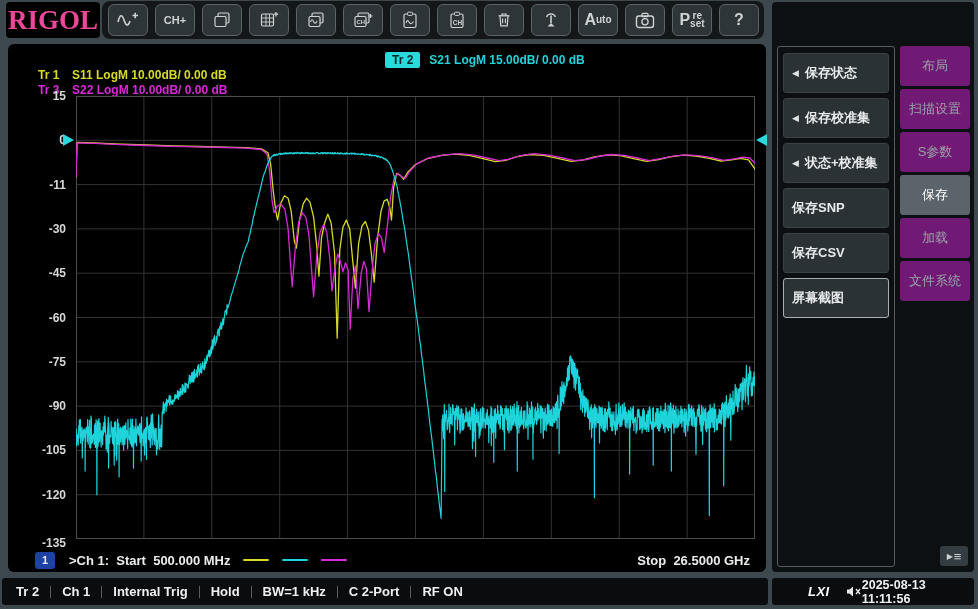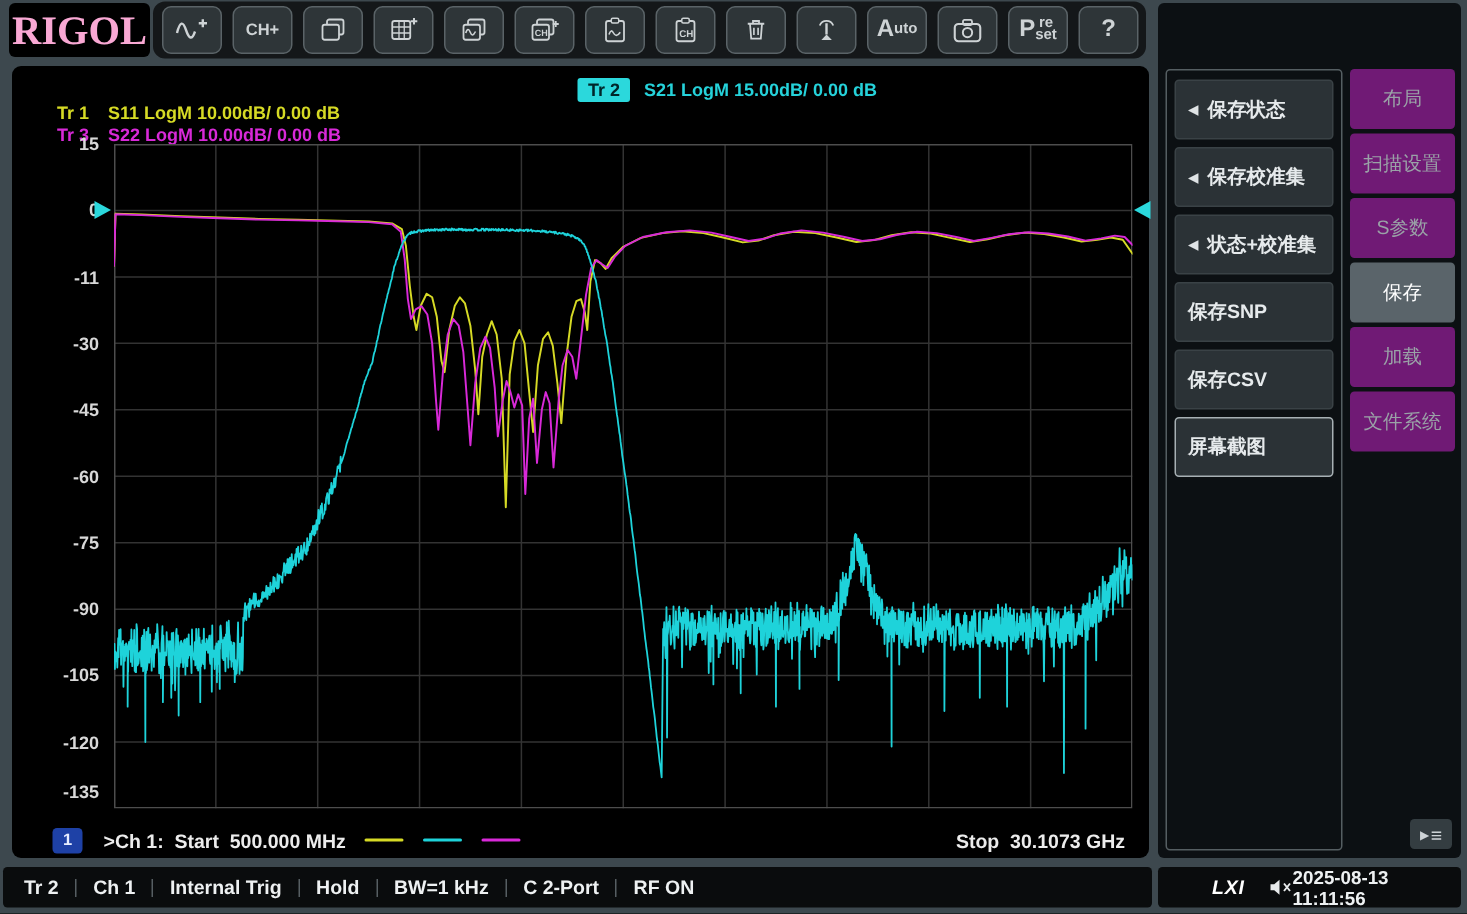--- a/index.html
+++ b/index.html
@@ -2,21 +2,21 @@
 <html><head>
 <meta charset="utf-8">
 <style>
   html,body{margin:0;padding:0;background:#1b2023;}
   #app{position:relative;width:978px;height:609px;background:#3d484e;
        font-family:"Liberation Sans","DejaVu Sans",sans-serif;overflow:hidden;}
 
   
   .logo{position:absolute;left:6px;top:2px;width:94px;height:36px;background:#000;
         border-radius:4px;display:flex;align-items:center;justify-content:center;}
-  .logo span{color:#f9a8d4;font-family:"Liberation Serif","DejaVu Serif",serif;
+  .logo span{color:#ec4899;font-family:"Liberation Serif","DejaVu Serif",serif;
         font-weight:bold;font-size:27px;letter-spacing:0;}
   .toolbar-strip{position:absolute;left:102px;top:1px;width:662px;height:38px;background:#141719;
         border-radius:8px;display:flex;align-items:center;padding:0 6px;box-sizing:border-box;gap:7px;}
   .tb-btn{width:40px;height:32px;background:#2e3538;border:1px solid #5a6367;border-radius:6px;
         display:flex;align-items:center;justify-content:center;color:#ced3d5;flex:0 0 auto;box-sizing:border-box;}
   .tb-btn .glyph{font-size:11px;font-weight:bold;color:#ced3d5;white-space:nowrap;}
   .tb-btn .big{font-size:16px;font-weight:bold;}
   .tb-btn .small{font-size:10px;font-weight:bold;line-height:8px;text-align:center;}
   .tb-btn.gap{margin-left:auto;}
   .tb-btn svg{display:block;}
@@ -202,41 +202,41 @@
         <div class="ylab" style="top: 45px;">15</div>
         <div class="ylab" style="top: 89.3px;">0</div>
         <div class="ylab" style="top: 133.6px;">-11</div>
         <div class="ylab" style="top: 177.9px;">-30</div>
         <div class="ylab" style="top: 222.2px;">-45</div>
         <div class="ylab" style="top: 266.5px;">-60</div>
         <div class="ylab" style="top: 310.8px;">-75</div>
         <div class="ylab" style="top: 355.1px;">-90</div>
         <div class="ylab" style="top: 399.4px;">-105</div>
         <div class="ylab" style="top: 443.7px;">-120</div>
-        <div class="ylab" style="top: 477px;">-135</div>
+        <div class="ylab" style="top: 492px;">-135</div>
       </div>
     <svg id="plot" width="679" height="443">
         <path d="M67.9 0V443M135.8 0V443M203.7 0V443M271.6 0V443M339.5 0V443M407.4 0V443M475.3 0V443M543.2 0V443M611.1 0V443M0 44.3H679M0 88.6H679M0 132.9H679M0 177.2H679M0 221.5H679M0 265.8H679M0 310.1H679M0 354.4H679M0 398.7H679" stroke="#333333" stroke-width="1" fill="none"></path>
         <rect x="0.5" y="0.5" width="678" height="442" stroke="#4d4d4d" fill="none" stroke-width="1"></rect>
         <polyline points="0.0,81.2 1.0,46.4 18.3,47.0 44.4,48.1 70.5,49.0 96.6,49.9 122.7,50.5 148.9,51.1 169.8,51.7 185.4,52.9 191.9,56.7 194.6,67.9 197.2,94.5 199.8,115.2 201.6,124.0 204.5,107.8 208.4,99.8 212.1,102.2 215.2,115.2 218.3,144.7 220.4,152.1 223.5,124.0 227.2,107.8 230.6,102.2 234.0,106.3 237.6,121.1 240.8,150.6 242.9,180.2 245.5,141.8 248.6,127.0 251.8,118.1 255.1,127.0 258.5,156.5 261.2,242.2 263.8,153.6 266.9,131.4 270.3,124.0 273.7,132.9 276.8,165.4 279.4,192.0 282.6,147.7 286.0,129.9 289.4,125.5 292.5,134.4 295.6,159.5 298.2,186.1 301.6,141.8 305.0,115.2 308.2,104.8 311.3,103.4 313.9,112.2 315.5,124.0 317.6,91.6 320.7,77.4 324.4,79.4 327.7,83.3 331.7,76.2 339.5,68.5 351.3,62.6 365.6,59.4 378.7,58.2 393.0,59.4 406.1,62.3 419.2,65.6 429.6,64.4 440.0,60.8 453.1,58.5 467.5,59.4 481.8,62.3 494.9,65.3 506.6,64.1 518.4,60.8 531.4,58.8 544.5,59.7 557.6,62.6 570.6,65.3 582.4,63.5 594.1,60.8 607.2,59.1 620.2,60.0 633.3,62.3 645.0,65.0 655.5,63.8 664.6,62.3 672.5,63.8 679.0,73.2" fill="none" stroke="#d6da25" stroke-width="1.3" stroke-linejoin="round" stroke-linecap="round"></polyline>
         <polyline points="0.0,81.2 1.0,46.8 18.3,47.4 44.4,48.6 70.5,49.5 96.6,50.4 122.7,50.9 148.9,51.5 169.8,52.1 185.4,53.5 191.2,58.5 193.8,76.8 195.9,103.4 198.0,116.7 201.1,110.2 205.0,108.1 208.9,113.7 212.1,132.9 214.7,171.3 216.2,190.5 219.4,150.6 222.5,127.0 226.2,116.7 229.8,121.1 232.9,138.8 235.6,174.2 237.6,200.8 240.8,159.5 244.2,135.9 247.6,128.5 250.7,135.9 253.8,162.4 255.9,194.9 259.1,171.3 261.7,158.0 264.3,165.4 266.9,175.7 269.5,166.9 272.1,174.2 274.2,233.3 276.8,183.1 279.4,169.8 282.0,212.6 285.2,177.2 287.8,165.4 290.4,172.8 293.0,215.6 296.4,171.3 299.0,147.7 302.4,137.3 305.5,141.8 308.2,156.5 311.3,129.9 314.7,100.4 318.1,82.7 321.7,77.4 325.1,80.0 329.1,82.7 333.8,75.3 340.8,67.9 352.6,62.0 368.2,58.8 383.9,57.6 398.3,59.1 411.3,62.0 423.1,64.7 433.5,63.2 444.0,59.7 458.3,57.6 472.7,59.1 487.1,62.0 498.8,64.7 510.6,63.5 522.3,60.5 535.4,58.5 548.4,59.4 561.5,62.0 573.2,64.7 585.0,62.6 596.7,60.2 609.8,58.8 622.9,59.7 635.9,61.7 647.7,64.4 658.1,62.9 667.2,61.1 673.8,62.0 679.0,67.3" fill="none" stroke="#d829d8" stroke-width="1.3" stroke-linejoin="round" stroke-linecap="round"></polyline>
         <polyline points="0.0,336.3 0.3,333.2 0.6,350.0 0.9,338.2 1.3,339.4 1.6,344.9 1.9,339.6 2.2,349.0 2.5,339.8 2.8,329.4 3.1,342.1 3.4,323.9 3.8,329.9 4.1,333.8 4.4,323.5 4.7,347.2 5.0,336.8 5.3,336.6 5.6,333.6 6.0,331.2 6.3,361.9 6.6,339.6 6.9,335.2 7.2,344.5 7.5,333.8 7.8,341.6 8.1,332.9 8.5,334.1 8.8,336.4 8.9,336.7 9.1,342.5 9.1,375.1 9.3,336.7 9.4,351.8 9.7,336.4 10.0,331.9 10.3,333.4 10.7,337.0 11.0,330.5 11.3,345.3 11.6,323.6 11.9,341.2 12.2,348.1 12.5,336.9 12.8,330.8 13.2,335.1 13.5,324.0 13.8,351.3 14.1,334.2 14.4,352.1 14.7,352.1 15.0,320.1 15.4,323.4 15.7,347.5 16.0,339.8 16.3,346.5 16.6,343.4 16.9,339.1 17.2,341.9 17.5,338.1 17.9,342.6 18.2,348.3 18.5,329.1 18.8,347.0 19.1,327.7 19.4,351.5 19.7,347.4 20.1,323.7 20.4,333.9 20.7,336.7 20.7,340.9 20.9,398.7 21.0,343.6 21.1,336.7 21.3,352.6 21.6,325.2 21.9,350.7 22.3,346.8 22.6,325.3 22.9,322.6 23.2,338.1 23.5,345.8 23.8,335.0 24.1,327.0 24.4,341.7 24.8,339.5 25.1,351.1 25.4,338.3 25.7,334.5 26.0,336.5 26.3,337.4 26.6,348.6 27.0,330.9 27.3,339.2 27.6,333.0 27.9,326.4 28.2,332.0 28.5,335.9 28.8,320.1 29.1,325.3 29.5,334.1 29.8,338.1 30.1,352.9 30.4,347.8 30.7,339.5 31.0,345.2 31.3,356.1 31.7,332.7 32.0,328.8 32.3,321.5 32.4,336.7 32.6,335.3 32.6,372.1 32.9,336.7 32.9,327.6 33.2,338.7 33.5,347.4 33.8,341.2 34.2,339.0 34.5,339.9 34.8,341.0 35.1,325.4 35.4,334.4 35.7,334.7 36.0,331.5 36.4,344.2 36.7,347.5 37.0,344.8 37.3,331.5 37.6,349.0 37.9,338.3 38.2,369.2 38.5,326.1 38.9,359.7 39.2,327.2 39.5,325.8 39.8,332.6 40.1,340.4 40.4,339.5 40.7,364.2 41.1,349.3 41.4,325.7 41.7,323.2 42.0,342.7 42.3,348.2 42.6,327.6 42.9,336.7 42.9,339.9 43.1,381.0 43.2,348.7 43.3,336.7 43.6,348.4 43.9,337.6 44.2,332.1 44.5,345.8 44.8,331.2 45.1,333.0 45.4,332.8 45.8,342.3 46.1,348.8 46.4,343.8 46.7,331.0 47.0,339.8 47.3,330.2 47.6,353.8 47.9,332.0 48.3,336.9 48.6,329.6 48.9,348.2 49.2,333.2 49.5,342.6 49.8,326.9 50.1,341.0 50.5,337.4 50.8,334.7 51.1,338.1 51.4,345.3 51.7,352.7 52.0,323.6 52.3,338.5 52.6,340.0 53.0,341.1 53.3,343.8 53.6,342.3 53.9,332.1 54.2,347.6 54.5,346.3 54.8,323.2 55.2,333.0 55.5,349.6 55.8,343.2 56.1,351.0 56.4,323.2 56.7,349.1 57.0,329.0 57.2,336.7 57.3,332.7 57.5,372.1 57.7,336.7 57.7,333.8 58.0,348.3 58.3,343.8 58.6,339.0 58.9,330.9 59.2,344.7 59.5,346.7 59.9,323.1 60.2,340.8 60.5,349.7 60.8,335.2 61.1,332.9 61.4,337.5 61.7,329.9 62.1,332.9 62.4,332.7 62.7,339.2 63.0,331.4 63.3,329.9 63.6,327.8 63.9,344.2 64.2,346.6 64.6,343.4 64.9,327.4 65.2,365.1 65.5,320.9 65.8,342.1 66.1,337.5 66.4,338.2 66.8,337.8 67.1,350.0 67.4,343.4 67.7,334.8 68.0,346.6 68.3,333.0 68.6,358.9 68.9,333.6 69.3,346.5 69.6,331.5 69.9,331.8 70.2,352.2 70.3,336.7 70.5,363.3 70.5,334.4 70.7,336.7 70.8,321.9 71.1,321.0 71.5,327.6 71.8,332.2 72.1,331.1 72.4,342.9 72.7,330.7 73.0,344.0 73.3,333.0 73.6,328.9 74.0,341.4 74.3,351.5 74.6,326.9 74.9,339.0 75.2,318.8 75.5,341.7 75.8,332.2 76.2,349.1 76.5,317.8 76.8,326.5 77.1,327.9 77.4,332.9 77.7,343.8 78.0,331.9 78.3,348.5 78.7,334.4 79.0,335.4 79.3,344.9 79.6,332.5 79.9,350.1 80.2,332.7 80.5,358.8 80.9,344.0 81.2,353.7 81.5,352.0 81.8,352.9 82.1,347.0 82.4,330.4 82.7,318.9 83.0,339.2 83.4,342.8 83.7,353.3 84.0,333.1 84.3,338.1 84.6,350.4 84.9,334.0 85.2,329.0 85.6,351.0 85.9,342.2 86.2,315.8 86.6,318.2 87.0,311.2 87.4,306.1 87.8,316.0 88.2,317.4 88.5,308.2 88.9,308.5 89.3,309.2 89.7,306.5 90.1,315.3 90.5,303.2 90.9,310.6 91.3,307.8 91.7,304.3 92.1,305.2 92.5,306.4 92.9,302.5 93.3,299.6 93.7,309.0 94.1,307.8 94.5,299.8 94.9,305.9 95.2,305.0 95.6,307.1 96.0,308.1 96.4,304.2 96.8,308.3 97.2,305.1 97.6,304.4 98.0,303.6 98.4,305.2 98.8,299.2 99.2,298.6 99.6,302.6 100.0,299.0 100.4,301.0 100.8,301.9 101.2,299.5 101.6,294.6 101.9,301.7 102.3,303.3 102.7,295.7 103.1,296.1 103.5,300.4 103.9,300.7 104.3,292.4 104.7,296.4 105.1,298.9 105.5,295.5 105.9,294.7 106.3,288.6 106.7,298.4 107.1,289.3 107.5,293.4 107.9,295.1 108.3,292.1 108.6,296.3 109.0,286.8 109.4,296.2 109.8,295.4 110.2,287.6 110.6,288.1 111.0,288.5 111.4,288.5 111.8,291.1 112.2,292.5 112.6,285.7 113.0,284.9 113.4,279.4 113.8,281.5 114.2,287.6 114.6,282.6 115.0,279.7 115.4,285.8 115.7,276.7 116.1,286.0 116.5,276.8 116.9,285.9 117.3,275.7 117.7,286.0 118.1,283.1 118.5,273.4 118.9,282.4 119.3,278.7 119.7,280.7 120.1,277.5 120.5,278.6 120.9,273.6 121.3,281.2 121.7,270.0 122.1,275.0 122.4,269.8 122.8,268.5 123.2,279.2 123.6,274.0 124.0,273.0 124.4,276.5 124.8,267.7 125.2,275.0 125.6,277.2 126.0,272.8 126.4,269.3 126.8,265.8 127.2,269.5 127.6,272.9 128.0,272.0 128.4,273.8 128.8,262.8 129.2,271.2 129.5,265.3 129.9,265.9 130.3,267.5 130.7,259.8 131.1,265.0 131.5,262.9 131.9,258.1 132.3,260.0 132.7,254.6 133.1,258.9 133.5,260.9 133.9,254.2 134.3,259.7 134.7,254.2 135.1,250.7 135.5,257.1 135.9,251.5 136.3,243.9 136.7,253.1 137.1,252.0 137.5,245.2 137.9,241.3 138.3,245.8 138.6,239.6 139.0,249.7 139.4,247.4 139.8,247.0 140.2,246.5 140.6,240.3 141.0,243.9 141.4,236.3 141.8,234.9 142.2,232.8 142.6,235.3 143.0,239.9 143.3,239.8 143.7,230.3 144.1,232.9 144.5,232.1 144.9,226.0 145.3,233.3 145.7,232.5 146.1,228.7 146.4,226.8 146.8,222.9 147.2,228.9 147.6,227.9 148.0,222.3 148.4,221.1 148.8,217.5 149.1,214.9 149.5,216.1 149.9,215.5 150.3,213.6 150.7,218.6 151.1,208.5 151.5,212.6 151.5,212.5 151.9,211.5 152.3,210.5 152.7,209.2 153.1,207.9 153.5,206.6 153.9,205.1 154.3,203.3 154.7,201.6 155.1,199.8 155.5,198.8 155.9,197.3 156.3,196.6 156.7,195.4 157.1,193.5 157.5,192.4 157.9,190.7 158.3,189.3 158.7,188.7 159.1,186.5 159.5,185.5 159.9,183.8 160.3,182.9 160.7,181.9 161.1,179.6 161.5,178.7 161.9,177.8 162.3,176.0 162.7,174.9 163.1,173.4 163.5,171.6 163.9,169.2 164.3,168.5 164.7,166.5 165.1,165.8 165.5,164.1 165.9,162.7 166.3,160.7 166.7,160.2 167.1,158.0 167.5,157.6 167.9,156.4 168.3,155.1 168.7,154.5 169.1,153.4 169.5,152.2 170.0,150.2 170.4,150.4 170.8,149.3 171.2,147.4 171.6,147.3 172.0,146.3 172.4,145.1 172.8,142.3 173.2,140.3 173.6,138.9 174.0,138.0 174.4,135.8 174.8,134.5 175.2,131.6 175.6,130.7 176.0,128.7 176.4,127.1 176.8,124.4 177.2,122.4 177.6,120.4 178.0,119.6 178.4,117.8 178.8,115.7 179.2,113.7 179.6,112.4 180.0,110.6 180.4,108.8 180.8,106.8 181.2,105.7 181.6,103.6 182.0,102.3 182.4,100.1 182.8,99.3 183.2,97.1 183.6,96.1 184.0,94.3 184.4,92.3 184.8,91.0 185.2,89.8 185.5,88.2 185.9,85.5 186.3,84.9 186.7,82.1 187.1,81.0 187.5,80.4 187.9,78.4 188.3,77.1 188.7,77.0 189.1,75.5 189.5,74.5 189.9,72.8 190.3,71.8 190.6,70.5 191.0,69.9 191.4,68.4 191.8,67.4 192.2,67.2 192.6,65.6 193.0,64.6 193.4,64.4 193.8,64.4 194.2,63.4 194.6,62.0 195.0,62.1 195.3,60.9 195.7,60.9 196.1,60.2 196.5,60.0 196.9,59.5 197.3,59.2 197.7,60.1 198.1,58.5 198.5,58.4 198.9,59.4 199.3,59.2 199.7,59.3 200.1,58.1 200.5,59.0 200.9,58.7 201.3,58.9 201.7,58.5 202.1,58.9 202.5,58.2 202.8,57.5 203.2,57.5 203.6,57.5 204.0,57.9 204.4,57.5 204.8,58.7 205.2,58.3 205.6,57.6 206.0,57.4 206.4,58.3 206.8,57.7 207.2,57.5 207.6,57.2 208.0,58.1 208.4,57.1 208.8,57.2 209.2,57.6 209.6,56.8 209.9,57.5 210.3,58.0 210.7,57.2 211.1,57.0 211.5,57.7 211.9,56.9 212.3,57.6 212.7,57.3 213.1,57.7 213.4,57.0 213.8,56.7 214.2,57.8 214.6,56.9 215.0,57.0 215.4,56.8 215.8,57.1 216.2,57.8 216.5,57.8 216.9,56.9 217.3,57.0 217.7,57.7 218.1,56.8 218.5,57.8 218.9,56.6 219.3,56.6 219.7,57.0 220.0,57.4 220.4,57.6 220.8,56.6 221.2,56.4 221.6,56.4 222.0,56.9 222.4,57.4 222.8,57.0 223.2,57.5 223.5,56.8 223.9,56.8 224.3,57.6 224.7,57.7 225.1,56.3 225.5,57.0 225.9,56.5 226.3,57.5 226.7,57.1 227.1,56.7 227.5,57.2 227.9,57.4 228.2,57.5 228.6,56.9 229.0,57.3 229.4,57.5 229.8,56.4 230.2,57.1 230.6,56.5 231.0,56.7 231.4,57.3 231.8,56.5 232.2,56.6 232.6,57.8 232.9,57.3 233.3,57.0 233.7,57.4 234.1,56.8 234.5,57.8 234.9,57.0 235.3,57.8 235.7,57.5 236.1,57.0 236.5,57.4 236.9,57.7 237.3,56.9 237.6,57.4 238.0,57.6 238.4,57.2 238.8,57.5 239.2,57.8 239.6,57.5 240.0,56.7 240.4,56.6 240.8,56.5 241.2,56.5 241.6,56.6 242.0,56.6 242.4,57.7 242.7,57.3 243.1,57.7 243.5,57.7 243.9,57.4 244.3,57.5 244.7,57.7 245.1,56.5 245.5,56.5 245.9,56.7 246.3,56.5 246.7,57.8 247.1,57.3 247.4,57.8 247.8,56.6 248.2,56.5 248.6,57.1 249.0,56.6 249.4,56.9 249.8,57.8 250.2,56.8 250.6,57.4 251.0,56.9 251.4,57.6 251.8,56.6 252.1,57.1 252.5,57.1 252.9,56.7 253.3,57.5 253.7,57.3 254.1,57.0 254.5,56.6 254.9,57.7 255.3,57.6 255.7,57.1 256.1,57.8 256.5,56.5 256.8,57.0 257.2,57.3 257.6,57.9 258.0,57.7 258.4,56.7 258.8,57.6 259.2,56.6 259.6,57.3 260.0,57.6 260.4,57.5 260.8,57.6 261.2,57.4 261.5,56.8 261.9,56.6 262.3,57.4 262.7,57.8 263.1,57.6 263.5,57.6 263.9,58.0 264.3,56.7 264.7,57.1 265.1,57.5 265.5,57.0 265.9,57.0 266.2,57.4 266.6,57.6 267.0,57.8 267.4,57.9 267.8,58.1 268.2,57.6 268.6,57.1 269.0,57.5 269.4,58.1 269.8,58.2 270.2,56.9 270.6,57.6 271.0,57.0 271.4,57.7 271.8,57.5 272.2,57.7 272.5,57.7 272.9,57.3 273.3,58.1 273.7,57.9 274.1,57.4 274.5,57.2 274.9,57.0 275.3,57.1 275.7,58.2 276.1,57.0 276.5,57.9 276.9,57.7 277.3,57.7 277.7,57.3 278.1,57.0 278.5,57.7 278.9,58.4 279.3,57.7 279.7,57.7 280.1,57.9 280.5,57.9 280.9,58.2 281.3,58.1 281.7,58.3 282.0,58.0 282.4,57.8 282.8,58.2 283.2,58.0 283.6,58.0 284.0,58.1 284.4,58.7 284.8,58.3 285.1,58.4 285.5,57.5 285.9,58.4 286.3,57.9 286.7,57.8 287.1,58.2 287.5,58.8 287.8,58.0 288.2,58.1 288.6,59.1 289.0,59.1 289.4,59.0 289.8,58.6 290.2,58.5 290.6,58.1 290.9,58.6 291.3,58.7 291.7,58.5 292.1,59.0 292.5,58.8 292.9,58.7 293.3,58.4 293.7,59.7 294.1,58.9 294.5,58.4 294.8,59.3 295.2,59.5 295.6,60.0 296.0,59.9 296.4,59.4 296.8,59.1 297.2,59.4 297.6,59.6 298.0,59.7 298.4,59.8 298.8,59.3 299.2,59.5 299.5,59.3 299.9,59.5 300.3,60.5 300.7,59.8 301.1,60.4 301.5,61.0 301.9,60.2 302.3,59.8 302.7,60.7 303.1,60.2 303.5,60.9 303.9,61.0 304.3,60.9 304.7,61.8 305.1,60.6 305.5,61.0 305.9,61.0 306.3,61.6 306.7,61.8 307.1,61.8 307.5,62.8 307.9,62.4 308.3,63.0 308.7,62.8 309.1,62.6 309.5,63.1 309.9,64.0 310.3,63.3 310.6,64.5 311.0,64.4 311.4,64.3 311.8,65.4 312.2,65.9 312.6,66.4 313.0,66.6 313.4,66.8 313.8,68.3 314.2,68.3 314.6,70.1 315.0,70.1 315.3,72.1 315.7,72.2 316.1,74.1 316.5,74.6 316.9,76.5 317.3,77.0 317.7,78.9 318.1,80.0 318.5,81.5 318.9,82.5 319.3,84.6 319.7,85.7 320.0,86.7 320.4,89.2 320.8,89.9 321.2,90.9 321.6,93.3 322.0,96.1 322.4,97.9 322.8,99.3 323.2,102.4 323.6,103.3 324.0,105.8 324.4,108.5 324.7,110.0 325.1,111.5 325.5,114.8 325.9,116.4 326.3,119.5 326.7,122.3 327.1,124.1 327.5,127.0 327.9,128.7 328.3,130.4 328.7,133.1 329.1,135.6 329.4,138.1 329.8,141.0 330.2,143.5 330.6,146.9 331.0,148.7 331.4,152.5 331.8,154.1 332.2,156.9 332.6,159.2 333.0,163.0 333.4,165.7 333.8,168.8 334.1,171.5 334.5,174.7 334.9,177.2 335.3,180.6 335.7,182.6 336.1,186.2 336.5,189.0 336.9,192.5 337.3,194.2 337.7,198.3 338.1,201.5 338.5,204.3 338.8,207.5 339.2,209.9 339.6,212.6 340.0,215.7 340.4,218.7 340.8,221.1 341.2,223.8 341.6,227.3 342.0,229.8 342.4,233.8 342.8,236.6 343.2,239.8 343.5,242.8 343.9,245.6 344.3,247.4 344.7,250.4 345.1,254.9 345.5,258.2 345.9,261.2 346.3,263.6 346.7,267.5 347.1,270.8 347.5,273.3 347.9,277.2 348.2,280.5 348.6,284.0 349.0,287.2 349.4,289.9 349.8,292.7 350.2,296.2 350.6,300.5 351.0,302.3 351.4,305.9 351.8,309.8 352.2,312.3 352.6,315.9 352.9,318.6 353.3,322.9 353.7,325.8 354.1,329.7 354.5,332.4 354.9,336.0 355.3,338.5 355.7,341.9 356.1,344.7 356.5,349.1 356.9,351.4 357.2,354.9 357.6,357.9 358.0,362.1 358.4,365.1 358.7,367.7 359.1,371.4 359.5,375.4 359.9,377.7 360.3,380.7 360.7,384.1 361.0,387.5 361.4,390.9 361.8,395.2 362.2,398.1 362.6,401.0 363.0,405.0 363.4,408.6 363.8,412.2 364.3,415.2 364.7,419.0 365.1,422.3 366.1,323.2 366.5,325.0 366.8,318.8 367.1,334.4 367.4,332.0 367.7,342.7 368.0,329.6 368.3,308.7 368.5,321.9 368.6,345.5 368.7,395.7 369.0,321.9 369.0,327.4 369.3,325.8 369.6,319.8 369.9,318.2 370.2,320.3 370.5,314.4 370.8,323.8 371.2,333.8 371.5,332.1 371.8,326.7 372.1,324.7 372.4,321.1 372.7,324.0 373.0,308.2 373.3,330.0 373.7,336.4 374.0,321.4 374.3,327.0 374.6,311.5 374.9,327.5 375.2,318.1 375.5,325.0 375.9,323.6 376.2,329.2 376.5,309.8 376.8,308.5 377.1,314.1 377.4,312.6 377.7,318.5 378.0,315.4 378.4,321.7 378.7,348.9 379.0,323.8 379.3,312.3 379.6,323.3 379.9,312.6 380.2,319.3 380.6,317.5 380.9,309.4 381.2,322.0 381.5,333.8 381.8,312.4 382.1,323.4 382.4,310.5 382.7,311.1 383.1,319.7 383.4,321.8 383.7,327.1 384.0,337.2 384.3,318.6 384.6,335.0 384.9,313.1 385.3,313.6 385.6,312.9 385.9,313.9 386.2,333.9 386.5,322.5 386.8,319.1 387.1,334.1 387.4,317.5 387.8,332.5 388.1,329.2 388.4,323.9 388.7,324.7 389.0,326.1 389.3,319.5 389.6,325.5 390.0,311.8 390.3,321.5 390.6,322.6 390.9,325.7 391.2,316.0 391.5,323.7 391.8,324.6 392.1,330.7 392.5,328.5 392.8,316.3 393.1,317.1 393.4,330.1 393.7,314.6 394.0,320.9 394.3,333.6 394.7,326.0 395.0,321.8 395.3,324.4 395.6,311.4 395.9,317.1 396.2,328.2 396.5,352.7 396.8,311.9 397.2,316.9 397.5,316.4 397.8,345.1 398.1,318.5 398.4,307.8 398.7,334.9 399.0,329.6 399.4,321.9 399.4,324.1 399.6,360.3 399.7,318.9 399.8,321.9 400.0,322.2 400.3,316.6 400.6,313.3 400.9,326.6 401.2,316.1 401.6,323.8 401.9,325.2 402.2,329.8 402.5,323.6 402.8,315.9 403.1,342.1 403.4,327.9 403.7,326.3 404.1,339.2 404.4,312.8 404.7,334.8 405.0,330.3 405.3,332.4 405.6,328.3 405.9,316.4 406.3,312.3 406.6,311.2 406.9,331.7 407.2,327.5 407.5,314.5 407.8,312.3 408.1,325.1 408.4,324.4 408.8,323.2 409.1,331.2 409.4,332.1 409.7,325.3 410.0,321.5 410.3,317.1 410.6,328.1 411.0,322.7 411.3,313.5 411.6,328.4 411.9,328.7 412.2,320.2 412.5,324.7 412.8,346.7 413.1,323.6 413.5,327.5 413.8,322.3 414.1,319.1 414.4,331.9 414.7,324.4 415.0,310.5 415.3,349.6 415.7,312.3 416.0,336.0 416.3,323.5 416.6,320.6 416.9,334.5 417.2,337.5 417.5,320.8 417.6,321.9 417.8,366.2 417.8,320.6 418.1,321.9 418.2,313.9 418.5,315.8 418.8,319.2 419.1,336.1 419.4,312.7 419.7,342.1 420.0,317.8 420.4,326.5 420.7,320.7 421.0,317.8 421.3,323.7 421.6,309.6 421.9,323.4 422.2,314.6 422.5,328.0 422.9,323.9 423.2,324.6 423.5,318.3 423.8,329.2 424.1,332.9 424.4,330.2 424.7,309.5 425.1,314.3 425.4,311.0 425.7,319.4 426.0,315.6 426.3,312.3 426.6,333.7 426.9,319.1 427.2,322.6 427.6,318.7 427.9,335.4 428.2,329.3 428.5,353.7 428.8,312.5 429.1,315.2 429.4,319.5 429.8,321.4 430.1,309.9 430.4,323.8 430.7,314.3 431.0,312.5 431.3,331.3 431.6,334.2 431.9,332.4 432.3,312.9 432.6,318.1 432.9,337.0 433.2,334.2 433.5,324.0 433.8,321.4 434.1,317.0 434.5,309.8 434.8,334.6 435.1,333.7 435.4,313.9 435.7,332.8 436.0,329.7 436.3,328.7 436.6,310.7 437.0,316.6 437.3,329.0 437.6,321.7 437.9,316.7 438.2,308.1 438.5,324.4 438.8,325.5 439.2,329.8 439.5,319.4 439.8,327.2 440.1,312.0 440.4,319.6 440.7,332.7 441.0,305.6 441.1,321.9 441.3,375.1 441.4,324.0 441.6,321.9 441.7,329.0 442.0,324.3 442.3,311.9 442.6,309.5 442.9,336.9 443.2,322.0 443.5,331.5 443.9,322.0 444.2,315.2 444.5,329.9 444.8,326.2 445.1,317.2 445.4,311.3 445.7,327.8 446.1,328.6 446.4,324.7 446.7,324.8 447.0,326.3 447.3,315.1 447.6,332.7 447.9,329.6 448.2,316.6 448.6,314.9 448.9,314.6 449.2,323.8 449.5,330.4 449.8,331.3 450.1,332.2 450.4,326.1 450.8,322.6 451.1,305.8 451.4,329.4 451.7,309.1 452.0,343.2 452.3,318.5 452.6,324.9 452.9,328.2 453.3,326.7 453.6,312.0 453.9,322.1 454.2,330.7 454.5,314.6 454.8,314.1 455.1,327.7 455.5,305.8 455.8,323.7 456.1,319.0 456.4,331.7 456.7,311.2 456.8,321.9 457.0,363.3 457.0,332.7 457.2,321.9 457.3,337.3 457.6,329.2 458.0,328.9 458.3,327.2 458.6,326.7 458.9,313.0 459.2,323.2 459.5,311.6 459.8,323.9 460.2,315.5 460.5,328.3 460.8,328.1 461.1,317.1 461.4,314.2 461.7,307.3 462.0,324.1 462.3,312.2 462.7,317.8 463.0,320.8 463.3,322.3 463.6,321.0 463.9,321.2 464.2,309.7 464.5,319.0 464.9,336.9 465.2,310.4 465.5,313.5 465.8,321.8 466.1,319.4 466.4,313.4 466.7,312.4 467.0,332.9 467.4,342.1 467.7,316.1 468.0,333.1 468.3,330.1 468.6,333.8 468.9,317.2 469.2,312.1 469.6,324.6 469.9,318.3 470.2,334.8 470.5,319.8 470.8,329.3 471.1,322.7 471.4,310.0 471.7,308.2 472.1,327.9 472.4,311.9 472.7,325.9 473.0,309.2 473.3,324.7 473.6,326.0 473.9,329.4 474.3,314.4 474.6,320.0 474.9,329.5 475.2,321.3 475.5,313.1 475.8,329.7 476.1,330.0 476.4,319.8 476.8,330.1 477.1,310.6 477.4,326.3 477.7,319.0 478.0,312.1 478.3,315.2 478.6,326.6 479.0,323.8 479.3,307.9 479.6,315.8 479.9,324.0 480.2,318.8 480.5,305.8 480.8,315.7 481.1,332.4 481.5,305.2 481.8,299.1 482.1,312.2 482.4,321.0 482.7,319.4 482.9,321.9 483.0,313.1 483.1,357.4 483.3,321.9 483.3,318.8 483.7,313.3 484.0,312.5 484.3,290.8 484.6,314.0 484.9,294.7 485.2,292.2 485.5,309.8 485.9,285.7 486.2,295.7 486.5,294.4 486.8,305.6 487.1,294.7 487.4,288.8 487.7,307.5 488.0,286.4 488.4,299.1 488.7,301.0 489.0,297.8 489.3,290.2 489.6,295.0 489.9,293.0 490.2,290.7 490.6,281.8 490.9,287.9 491.2,289.7 491.5,271.8 491.8,273.5 492.1,285.2 492.4,269.6 492.7,283.9 493.1,272.7 493.4,283.5 493.7,262.6 494.0,260.6 494.3,259.9 494.6,264.2 494.9,260.6 495.3,271.9 495.6,277.4 495.9,268.2 496.2,263.1 496.5,278.6 496.8,264.0 497.1,280.9 497.4,265.9 497.8,274.6 498.1,291.9 498.4,281.7 498.7,267.0 499.0,271.3 499.3,274.9 499.6,294.1 500.0,271.9 500.3,287.6 500.6,274.5 500.9,279.0 501.2,281.5 501.5,273.4 501.8,279.5 502.1,279.5 502.5,289.9 502.8,297.4 503.1,295.4 503.4,281.0 503.7,301.4 504.0,293.6 504.3,287.3 504.7,313.8 505.0,303.2 505.3,295.9 505.6,303.7 505.9,303.1 506.2,306.4 506.5,316.2 506.8,293.9 507.2,309.4 507.5,305.3 507.8,311.2 508.1,299.9 508.4,301.9 508.7,320.2 509.0,301.2 509.4,306.9 509.7,316.2 510.0,306.0 510.3,302.1 510.6,306.1 510.9,313.9 511.2,311.2 511.5,321.1 511.9,303.6 512.2,306.7 512.5,322.6 512.8,315.2 513.1,316.8 513.4,315.0 513.7,333.4 514.1,311.7 514.4,325.6 514.7,316.4 515.0,320.0 515.3,308.9 515.6,341.7 515.9,314.0 516.2,325.4 516.6,331.7 516.9,312.7 517.2,320.8 517.5,326.9 517.8,323.5 518.1,311.4 518.2,321.9 518.4,401.7 518.4,312.4 518.6,321.9 518.8,308.7 519.1,328.8 519.4,314.9 519.7,311.3 520.0,331.7 520.3,322.8 520.6,319.4 520.9,312.6 521.3,321.5 521.6,326.7 521.9,318.0 522.2,323.3 522.5,326.7 522.8,323.2 523.1,310.2 523.5,347.0 523.8,311.3 524.1,329.7 524.4,328.5 524.7,312.7 525.0,311.7 525.3,332.2 525.7,317.1 526.0,321.0 526.3,311.6 526.6,325.3 526.9,334.3 527.2,331.1 527.5,334.0 527.8,319.1 528.2,335.6 528.5,314.9 528.8,312.5 529.1,335.8 529.4,312.6 529.7,331.7 530.0,320.7 530.4,316.3 530.7,316.2 531.0,322.8 531.3,333.8 531.6,313.4 531.9,320.7 532.2,313.2 532.5,316.0 532.9,305.8 533.2,317.4 533.5,321.6 533.8,317.0 534.1,312.0 534.4,330.4 534.7,320.6 535.1,326.1 535.4,318.6 535.7,334.4 536.0,316.0 536.3,329.4 536.6,334.8 536.9,319.1 537.2,322.5 537.6,328.8 537.9,315.8 538.2,329.0 538.5,327.3 538.8,333.4 539.1,325.5 539.4,338.6 539.8,322.1 540.1,308.2 540.4,326.2 540.7,331.7 541.0,334.1 541.3,332.8 541.6,321.2 541.9,318.4 542.3,327.8 542.6,314.8 542.9,306.8 543.2,325.3 543.5,317.0 543.8,330.6 544.1,320.6 544.5,310.0 544.8,324.5 545.1,330.4 545.4,318.3 545.7,325.6 546.0,329.0 546.3,308.7 546.6,308.6 547.0,323.9 547.3,316.2 547.6,321.6 547.9,321.4 548.2,306.8 548.5,323.2 548.8,320.3 549.2,330.0 549.5,311.3 549.8,327.6 550.1,331.7 550.4,322.2 550.7,316.1 551.0,320.6 551.3,326.5 551.7,318.5 552.0,332.1 552.3,313.9 552.6,323.9 552.9,317.9 553.2,315.1 553.4,321.9 553.5,314.8 553.6,378.0 553.9,321.9 553.9,319.7 554.2,324.9 554.5,331.0 554.8,311.5 555.1,321.8 555.4,320.5 555.7,321.8 556.0,323.7 556.4,313.1 556.7,327.0 557.0,313.1 557.3,310.3 557.6,319.7 557.9,334.4 558.2,322.8 558.6,325.4 558.9,325.9 559.2,322.7 559.5,321.4 559.8,324.6 560.1,337.3 560.4,334.8 560.7,329.8 561.1,334.4 561.4,316.5 561.7,314.0 562.0,313.3 562.3,321.0 562.6,316.0 562.9,313.4 563.3,318.7 563.6,332.8 563.9,333.7 564.2,320.0 564.5,328.7 564.8,332.0 565.1,327.3 565.5,322.1 565.8,320.7 566.1,336.9 566.4,323.6 566.7,314.2 567.0,333.6 567.3,312.5 567.6,330.5 568.0,321.2 568.3,314.5 568.6,332.8 568.9,326.8 569.2,326.5 569.5,328.5 569.8,333.5 570.2,324.2 570.5,318.6 570.8,335.4 571.1,332.3 571.4,328.5 571.7,318.9 572.0,314.7 572.3,328.6 572.7,335.5 573.0,331.6 573.3,311.6 573.6,310.9 573.9,321.4 574.2,312.8 574.5,328.0 574.9,327.2 575.2,325.8 575.5,331.4 575.8,333.1 576.1,333.1 576.4,330.5 576.7,312.6 576.9,321.9 577.0,315.2 577.2,369.2 577.4,321.9 577.4,311.5 577.7,324.5 578.0,326.6 578.3,331.2 578.6,327.9 578.9,328.9 579.2,330.2 579.6,316.8 579.9,330.1 580.2,324.3 580.5,328.0 580.8,312.3 581.1,317.1 581.4,332.6 581.7,325.5 582.1,312.4 582.4,323.9 582.7,334.6 583.0,318.0 583.3,326.5 583.6,334.9 583.9,316.7 584.3,315.0 584.6,331.2 584.9,310.4 585.2,318.0 585.5,317.4 585.8,325.3 586.1,327.9 586.4,315.1 586.8,317.4 587.1,319.7 587.4,332.6 587.7,319.4 588.0,313.4 588.3,324.4 588.6,327.8 589.0,336.7 589.3,307.1 589.6,310.5 589.9,313.5 590.2,330.6 590.5,315.5 590.8,328.9 591.1,331.3 591.5,320.8 591.8,332.4 592.1,309.0 592.4,335.0 592.7,316.2 593.0,316.5 593.3,331.5 593.7,310.1 594.0,312.3 594.3,331.6 594.6,306.8 594.9,313.5 595.2,321.9 595.2,311.3 595.4,375.1 595.5,323.2 595.6,321.9 595.8,327.1 596.2,325.8 596.5,312.8 596.8,317.6 597.1,327.9 597.4,309.2 597.7,327.1 598.0,337.1 598.4,314.2 598.7,314.4 599.0,315.2 599.3,331.6 599.6,327.1 599.9,310.3 600.2,318.5 600.5,318.5 600.9,332.0 601.2,331.7 601.5,323.4 601.8,322.5 602.1,313.0 602.4,330.5 602.7,319.8 603.1,328.8 603.4,319.7 603.7,323.9 604.0,315.0 604.3,319.1 604.6,327.2 604.9,310.3 605.3,318.5 605.6,313.2 605.9,330.9 606.2,320.8 606.5,313.5 606.8,317.1 607.1,324.1 607.4,325.2 607.8,319.3 608.1,336.2 608.4,312.7 608.7,324.7 609.0,317.2 609.3,329.2 609.6,339.9 610.0,313.3 610.3,315.8 610.6,316.8 610.9,328.6 611.2,327.8 611.5,324.8 611.8,335.1 612.1,319.9 612.5,308.8 612.8,329.5 613.1,308.4 613.4,324.8 613.7,312.8 614.0,321.6 614.3,321.0 614.7,321.0 615.0,312.1 615.3,329.1 615.6,309.9 615.9,314.8 616.2,313.5 616.5,330.1 616.8,314.7 617.2,317.8 617.5,315.9 617.8,312.2 618.1,330.4 618.4,316.2 618.7,323.9 619.0,320.8 619.4,329.3 619.7,333.4 620.0,358.2 620.3,321.6 620.6,329.9 620.9,322.9 621.2,317.3 621.5,313.0 621.9,313.9 622.2,315.6 622.5,320.3 622.8,308.8 623.1,308.8 623.4,312.2 623.7,325.4 624.1,328.8 624.4,319.7 624.7,325.9 625.0,335.2 625.3,320.2 625.6,309.6 625.9,334.6 626.2,317.2 626.6,348.4 626.9,317.2 627.2,311.5 627.5,329.2 627.8,318.0 628.1,324.7 628.4,320.3 628.8,313.4 629.1,315.2 629.4,332.5 629.7,312.1 630.0,334.6 630.3,323.4 630.6,335.8 630.9,332.3 631.3,316.6 631.6,319.4 631.9,322.6 632.2,332.2 632.5,316.3 632.8,314.8 633.1,321.9 633.1,324.1 633.3,419.4 633.5,331.4 633.5,321.9 633.8,313.0 634.1,308.7 634.4,316.4 634.7,331.6 635.0,322.8 635.3,316.5 635.6,312.5 636.0,326.1 636.3,325.6 636.6,311.8 636.9,330.4 637.2,331.5 637.5,313.6 637.8,326.6 638.2,307.5 638.5,336.0 638.8,316.0 639.1,314.9 639.4,313.4 639.7,313.3 640.0,323.5 640.3,334.0 640.7,323.2 641.0,331.1 641.3,333.7 641.6,329.3 641.9,321.7 642.2,319.0 642.5,327.0 642.9,323.6 643.2,313.1 643.5,315.7 643.8,326.4 644.1,327.0 644.4,315.5 644.7,314.4 645.1,323.5 645.4,328.1 645.7,308.6 646.0,309.8 646.3,306.7 646.6,310.2 646.9,318.3 647.2,323.5 647.5,321.9 647.6,308.0 647.7,389.8 647.9,321.9 647.9,322.7 648.2,309.1 648.5,324.2 648.8,306.3 649.1,330.5 649.4,310.4 649.8,323.7 650.1,307.1 650.4,299.5 650.7,313.4 651.0,309.7 651.3,321.5 651.6,310.9 651.9,312.8 652.3,307.1 652.6,321.8 652.9,318.6 653.2,303.9 653.5,319.0 653.8,308.3 654.1,297.9 654.5,314.5 654.8,344.2 655.1,306.7 655.4,302.1 655.7,312.8 656.0,308.3 656.3,304.2 656.6,318.6 657.0,295.1 657.3,316.0 657.6,306.5 657.9,317.9 658.2,314.6 658.5,308.9 658.8,304.5 659.2,288.4 659.5,296.4 659.8,300.6 660.1,310.1 660.4,308.3 660.7,291.8 661.0,305.8 661.3,298.3 661.7,315.4 662.0,302.2 662.3,293.7 662.6,310.9 662.9,297.8 663.2,292.6 663.5,305.6 663.9,301.9 664.2,288.0 664.5,295.3 664.8,288.0 665.1,289.1 665.4,291.1 665.7,286.8 666.0,313.7 666.4,298.5 666.7,288.6 667.0,281.5 667.3,303.7 667.6,298.4 667.9,286.7 668.2,290.7 668.6,282.9 668.9,282.9 669.2,302.0 669.5,305.9 669.8,288.3 670.1,282.0 670.4,269.4 670.7,280.5 671.1,281.4 671.4,299.7 671.7,287.6 672.0,293.1 672.3,308.4 672.6,277.9 672.9,290.6 673.3,288.2 673.6,270.8 673.9,276.7 674.2,282.9 674.5,276.1 674.8,275.4 675.1,292.9 675.4,299.9 675.8,294.9 676.1,287.2 676.4,299.3 676.7,287.2 677.0,281.6 677.3,289.4 677.6,288.8 678.0,275.9 678.3,288.8 678.6,280.6 678.9,290.4" fill="none" stroke="#1ed3da" stroke-width="1.2" stroke-linejoin="round" stroke-linecap="round"></polyline>
       </svg>
     <div class="marker left" id="refmark-l" style="left: 55px; top: 90.3px; border-left-color: rgb(43, 216, 220);"></div>
     <div class="marker right" id="refmark-r" style="left: 748px; top: 90.3px; border-right-color: rgb(43, 216, 220);"></div>
 
     <div class="chan-footer">
       <div class="chan-badge">1</div>
       <div class="chan-label">&gt;Ch 1:  Start  500.000 MHz</div>
       <div id="legend" style="display:flex;align-items:center;">
           <div class="legend-swatch" style="background: rgb(214, 218, 37);"></div>
           <div class="legend-swatch" style="background: rgb(30, 211, 218);"></div>
           <div class="legend-swatch" style="background: rgb(216, 41, 216);"></div>
         </div>
-      <div class="stop-label">Stop  30.1073 GHz</div>
+      <div class="stop-label">Stop  26.5000 GHz</div>
     </div>
   </div>
 
   <div class="sidebar">
     <div class="submenu-box" id="submenu">
         <div class="sm-btn">
           <span class="arrow">◀</span>
           <span>保存状态</span>
         </div>
         <div class="sm-btn">

